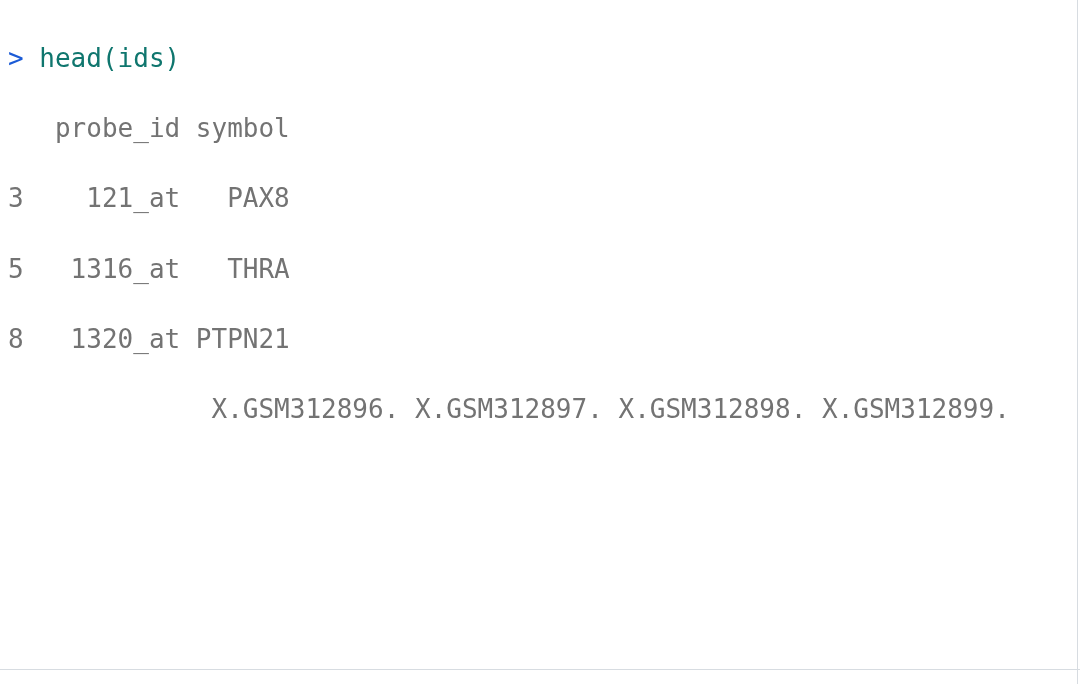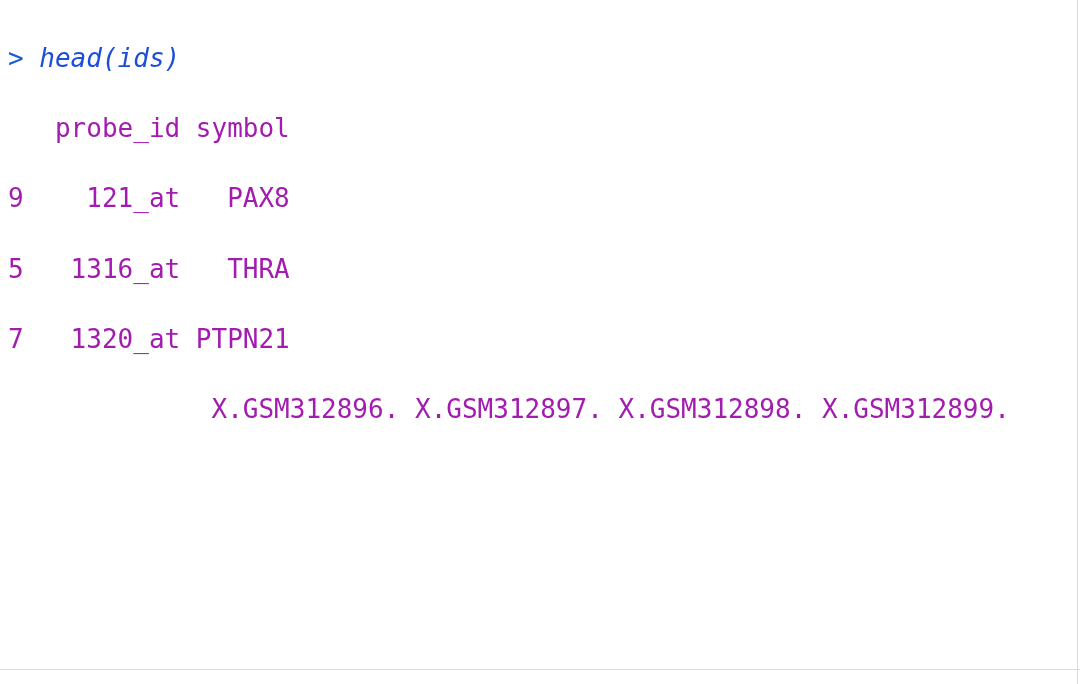--- a/index.html
+++ b/index.html
@@ -12,22 +12,22 @@
     font-size: 26px;
     line-height: 1.35;
     color: #000;
     overflow: hidden;
   }
   .console {
     padding: 6px 8px;
     white-space: pre;
   }
   .prompt { color: #1b5bd6; font-style: italic; }
-  .cmd    { color: #1d4ed8; font-style: italic; }
-  .out    { color: #a21caf; }
+  .cmd    { color: #0f766e; }
+  .out    { color: #737373; }
   .line { position: relative; }
   .bottom-divider {
     position: absolute;
     left: 0; right: 0;
     bottom: 14px;
     height: 1px;
     background: #d7dce1;
   }
   .right-divider {
     position: absolute;
@@ -36,23 +36,23 @@
     width: 1px;
     background: #d7dce1;
   }
 </style>
 </head>
 <body>
 
 <div class="console">
 <div class="line"><span class="prompt">&gt;</span> <span class="cmd">head(ids)</span></div>
 <div class="line out">   probe_id symbol</div>
-<div class="line out">9    121_at   PAX8</div>
+<div class="line out">3    121_at   PAX8</div>
 <div class="line out">5   1316_at   THRA</div>
-<div class="line out">7   1320_at PTPN21</div>
+<div class="line out">8   1320_at PTPN21</div>
 <div class="line out">             X.GSM312896. X.GSM312897. X.GSM312898. X.GSM312899.</div>
 
 
 
 
 
 
 
 </div>
 

